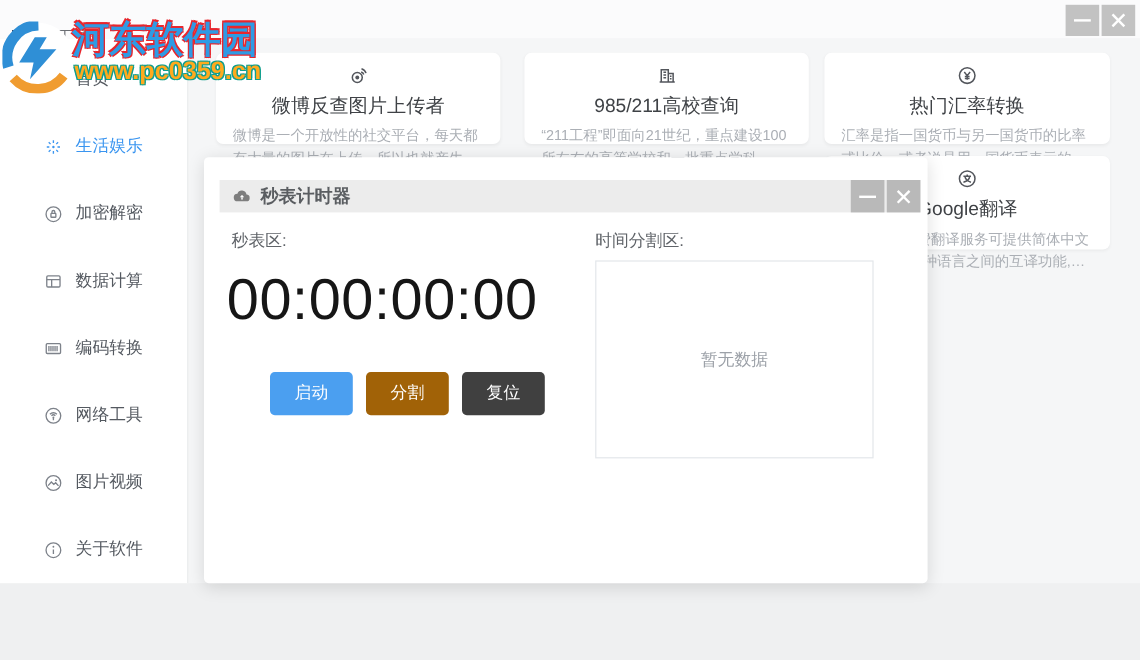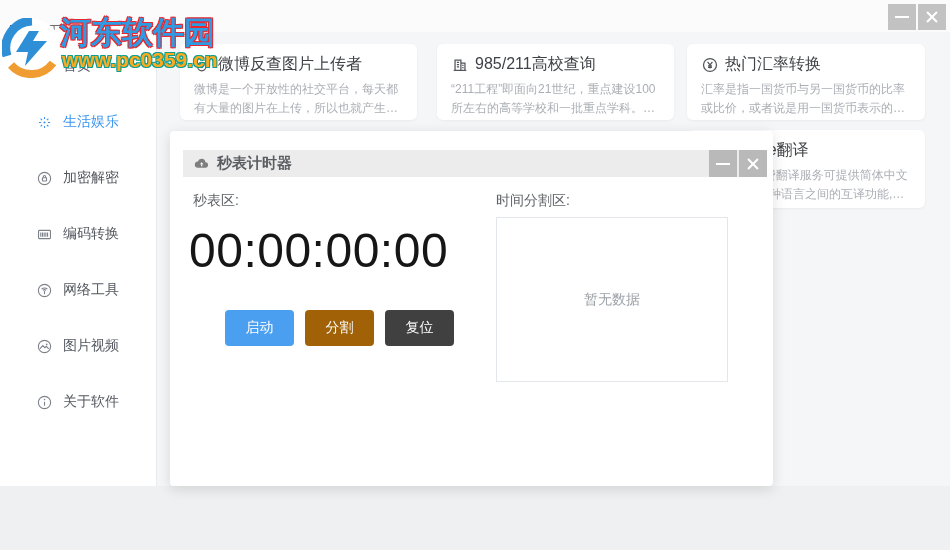--- a/index.html
+++ b/index.html
@@ -29,21 +29,21 @@
   .side-item svg { width:17px; height:17px; stroke:currentColor; stroke-width:1.3; fill:none; color:#7d828a; }
   .side-item.active { color:#3a95f0; }
   .side-item.active svg { color:#3a95f0; }
 
   
   .main-bg { position:absolute; left:157px; top:32px; width:793px; height:454px; background:#f5f6f7; z-index:0; }
 
   
   .card { position:absolute; width:237px; height:76px; background:#fff; border-radius:6px;
           box-shadow:0 1px 3px rgba(0,0,0,.05); padding:10px 14px; z-index:1; cursor:pointer; }
-  .card-title { font-size:16px; color:#3f4246; display:flex; align-items:center; gap:6px; white-space:nowrap; overflow:hidden; }
+  .card-title { font-size:16px; color:#3f4246; display:flex; align-items:center; gap:6px; white-space:nowrap; overflow:hidden;flex-direction:column; }
   .card-title svg { width:18px; height:18px; stroke:#53565c; stroke-width:1.4; fill:none; flex:0 0 auto; }
   .card-desc { margin-top:5px; font-size:12px; color:#abafb5; line-height:1.62;
                display:-webkit-box; -webkit-line-clamp:2; -webkit-box-orient:vertical; overflow:hidden; }
   .card1 { left:180px; top:44px; }
   .card2 { left:437px; top:44px; }
   .card3 { left:687px; top:44px; width:238px; }
   .card4 { left:687px; top:130px; width:238px; height:78px; }
 
   
   .dialog { position:absolute; left:170px; top:131px; width:603px; height:355px; background:#fff;
@@ -123,20 +123,27 @@
   <div class="side-item">
     <svg viewBox="0 0 20 20">
       <circle cx="10" cy="10" r="7.2"></circle>
         <rect x="7.6" y="9.2" width="4.8" height="3.8" rx="0.6"></rect>
       <path d="M8.6 9.2 V7.8 a1.4 1.4 0 0 1 2.8 0 V9.2"></path>
     </svg>
     <span>加密解密</span>
   </div>
   <div class="side-item">
     <svg viewBox="0 0 20 20">
+      <rect x="3.5" y="4.5" width="13" height="11" rx="1.2"></rect>
+        <path d="M3.5 8.2 H16.5 M8.3 8.2 V15.5"></path>
+    </svg>
+    <span>数据计算</span>
+  </div>
+  <div class="side-item">
+    <svg viewBox="0 0 20 20">
       <rect x="3" y="5.2" width="14" height="9.6" rx="1"></rect>
       <path d="M5.6 7.5 V12.5 M7.6 7.5 V12.5 M9.6 7.5 V12.5 M11.6 7.5 V12.5 M13.6 7.5 V12.5"></path>
     </svg>
     <span>编码转换</span>
   </div>
   <div class="side-item">
     <svg viewBox="0 0 20 20">
       <circle cx="10" cy="10" r="7.2"></circle>
         <path d="M6.6 8.4 a4.8 4.8 0 0 1 6.8 0 M8.1 9.9 a2.7 2.7 0 0 1 3.8 0"></path>
       <circle cx="10" cy="11.6" r="0.9" fill="currentColor" stroke="none"></circle>

